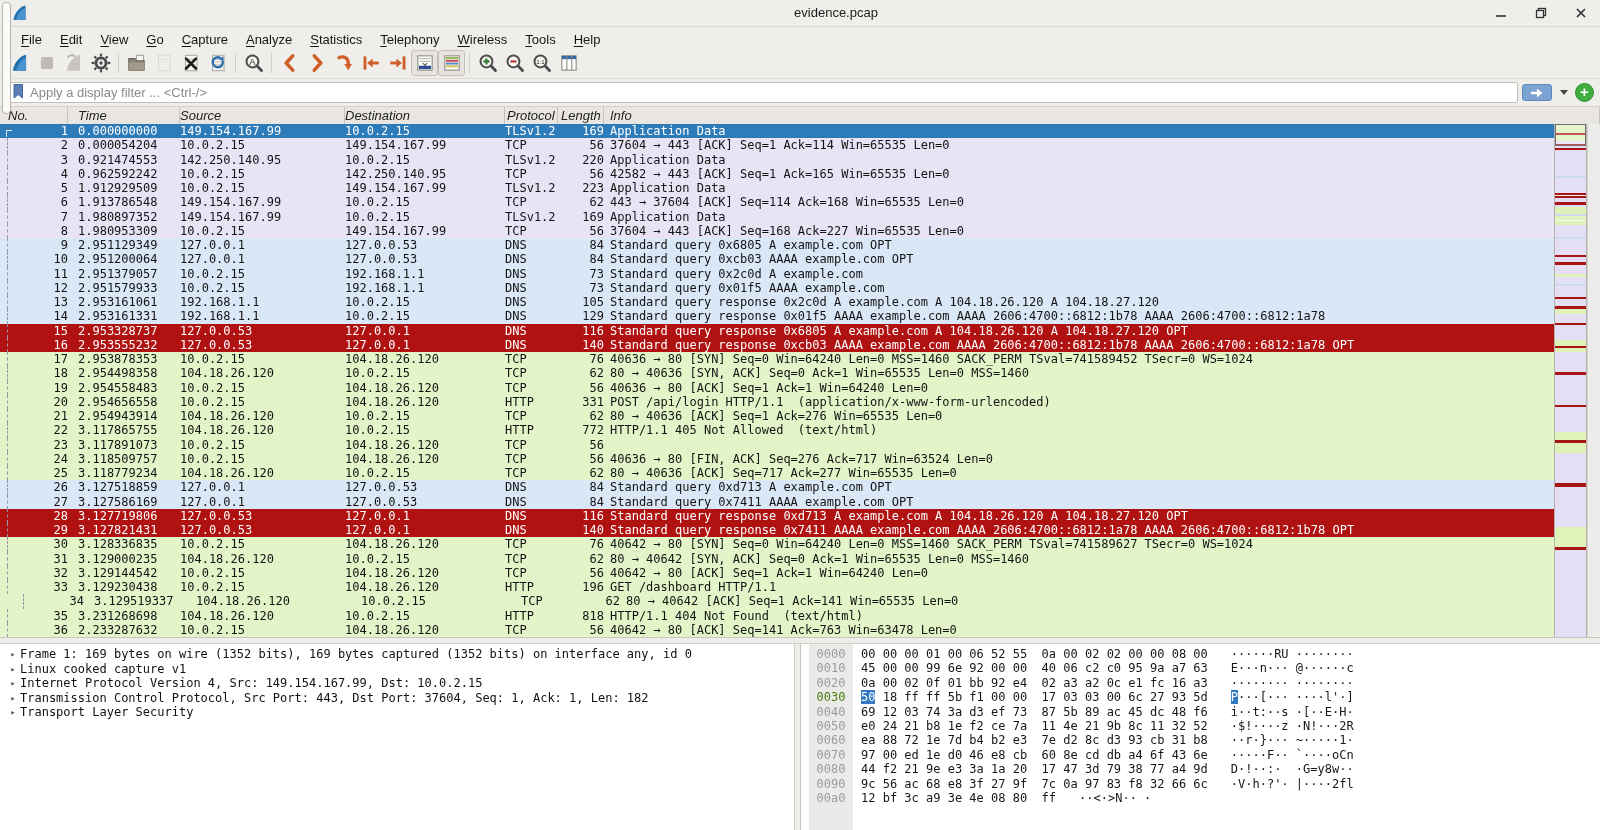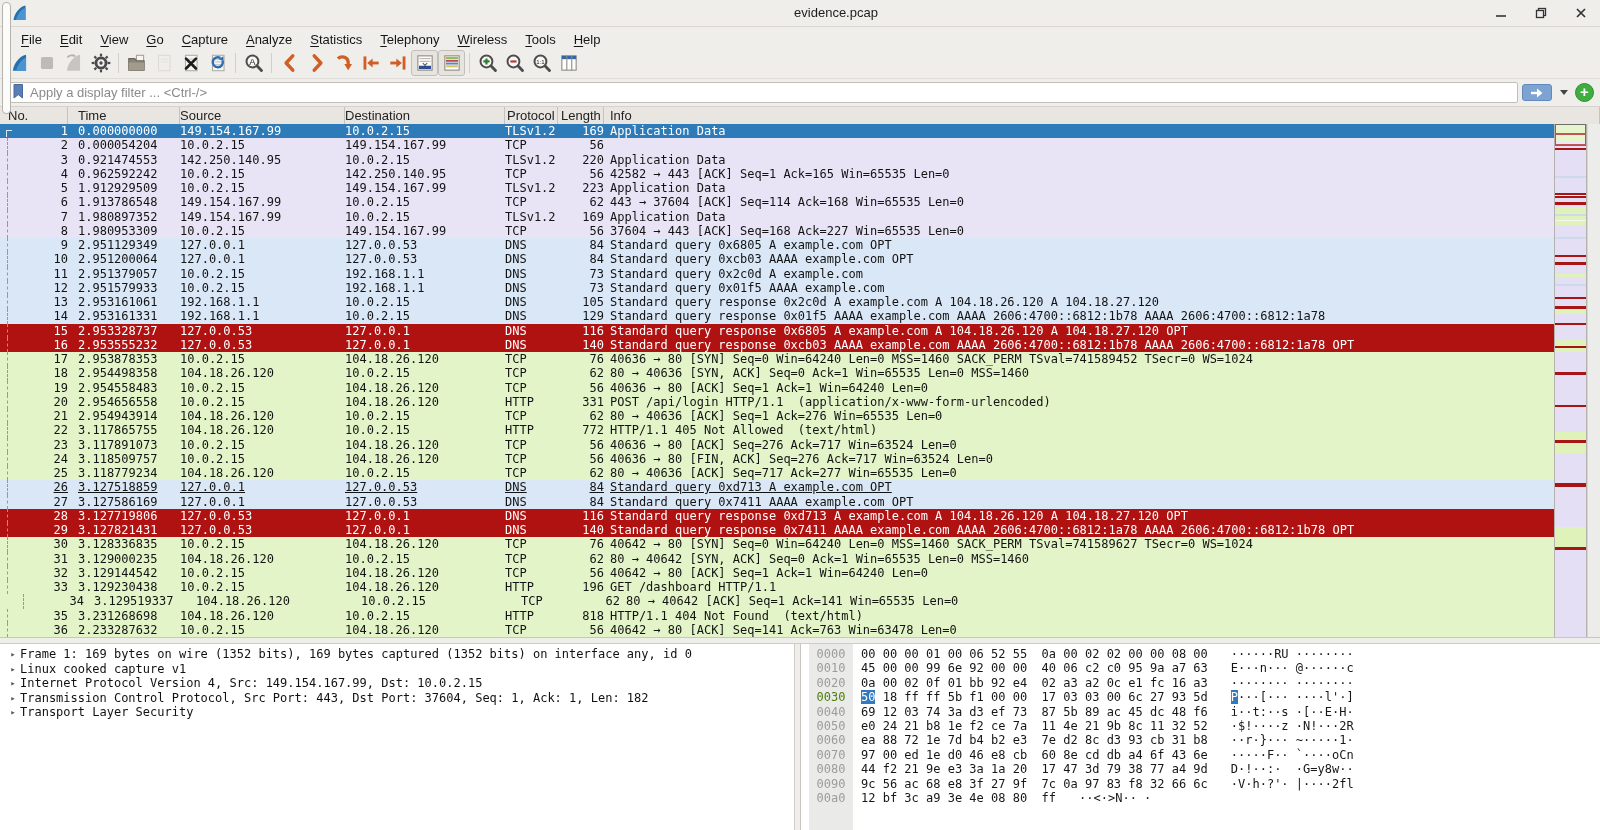--- a/index.html
+++ b/index.html
@@ -27,21 +27,21 @@
   .filterbar { left:0; top:79px; width:1600px; height:27px; background:#f0eeeb; display:flex; align-items:center; padding:0 6px; gap:4px; }
   .filterbox { flex:1; height:21px; background:#fff; border:1px solid #c2bfba; border-radius:2px; display:flex; align-items:center; padding:0 4px; gap:5px; }
   .filterbox input { flex:1; border:none; outline:none; font-size:13px; color:#111; background:transparent; }
   .filterbox input::placeholder { color:#8a8a8a; }
   .applybtn { width:30px; height:17px; background:#7da3d3; border:1px solid #6289bb; border-radius:3px; display:flex; align-items:center; justify-content:center; }
   .caretbtn { width:15px; height:17px; display:flex; align-items:center; justify-content:center; }
   .caret { width:0; height:0; border-left:4px solid transparent; border-right:4px solid transparent; border-top:5px solid #444; }
   .plusbtn { width:19px; height:19px; border-radius:50%; background:#3fae3f; border:1px solid #2e8f2e; color:#fff; font-weight:bold; font-size:15px; line-height:16px; text-align:center; }
 
   
-  .colheader { left:0; top:106px; width:1600px; height:34px; background:#e9e6e2; border-top:1px solid #d6d3ce; border-bottom:1px solid #bab6b1; display:flex; font-size:13px; color:#222; }
+  .colheader { left:0; top:106px; width:1600px; height:34px; background:#e9e6e2; border-top:1px solid #d6d3ce; border-bottom:1px solid #bab6b1; display:flex; font-size:13px; color:#222;font-style:italic; }
   .hcell { padding:0 0 0 2px; border-right:1px solid #c6c2bd; line-height:17px; white-space:nowrap; overflow:hidden; }
   .packetlist { left:0; top:124px; width:1554px; height:513px; background:#fff; overflow:hidden; }
   .prow { height:14.25px; display:flex; font:12px "DejaVu Sans Mono", monospace; line-height:14.3px; white-space:pre; color:#131313; }
   .gut { width:14px; position:relative; flex:none; }
   .gut .dash { position:absolute; left:7px; top:0; bottom:0; border-left:1px dashed #9a96a8; }
   .gut .corner { position:absolute; left:6px; top:6px; width:6px; height:7px; border-left:1px solid #dce7f2; border-top:1px solid #dce7f2; }
   .c-no { width:54px; text-align:right; flex:none; }
   .c-time { width:112px; padding-left:10px; flex:none; }
   .c-src { width:165px; flex:none; }
   .c-dst { width:160px; flex:none; }
@@ -335,45 +335,45 @@
     <span class="hcell" style="width: 68px; padding-left: 8px;">No.</span>
     <span class="hcell" style="width: 112px; padding-left: 10px;">Time</span>
     <span class="hcell" style="width: 165px; padding-left: 0px;">Source</span>
     <span class="hcell" style="width: 160px; padding-left: 0px;">Destination</span>
     <span class="hcell" style="width: 53px; padding-left: 2px;">Protocol</span>
     <span class="hcell" style="width: 46px; padding-left: 3px;">Length</span>
     <span class="hcell" style="width: auto; flex: 1 1 0%; padding-left: 6px;">Info</span>
   </div>
 <div class="abs packetlist" id="packetlist">
     <div class="prow" style="background: rgb(45, 123, 184); color: rgb(255, 255, 255);"><span class="gut"><span class="corner"></span></span><span class="c-no">1</span><span class="c-time">0.000000000</span><span class="c-src">149.154.167.99</span><span class="c-dst">10.0.2.15</span><span class="c-proto">TLSv1.2</span><span class="c-len">169</span><span class="c-info">Application Data</span></div>
-    <div class="prow" style="background: rgb(232, 228, 246);"><span class="gut"><span class="dash"></span></span><span class="c-no">2</span><span class="c-time">0.000054204</span><span class="c-src">10.0.2.15</span><span class="c-dst">149.154.167.99</span><span class="c-proto">TCP</span><span class="c-len">56</span></div>
+    <div class="prow" style="background: rgb(232, 228, 246);"><span class="gut"><span class="dash"></span></span><span class="c-no">2</span><span class="c-time">0.000054204</span><span class="c-src">10.0.2.15</span><span class="c-dst">149.154.167.99</span><span class="c-proto">TCP</span><span class="c-len">56</span><span class="c-info">37604 → 443 [ACK] Seq=1 Ack=114 Win=65535 Len=0</span></div>
     <div class="prow" style="background: rgb(232, 228, 246);"><span class="gut"><span class="dash"></span></span><span class="c-no">3</span><span class="c-time">0.921474553</span><span class="c-src">142.250.140.95</span><span class="c-dst">10.0.2.15</span><span class="c-proto">TLSv1.2</span><span class="c-len">220</span><span class="c-info">Application Data</span></div>
     <div class="prow" style="background: rgb(232, 228, 246);"><span class="gut"><span class="dash"></span></span><span class="c-no">4</span><span class="c-time">0.962592242</span><span class="c-src">10.0.2.15</span><span class="c-dst">142.250.140.95</span><span class="c-proto">TCP</span><span class="c-len">56</span><span class="c-info">42582 → 443 [ACK] Seq=1 Ack=165 Win=65535 Len=0</span></div>
     <div class="prow" style="background: rgb(232, 228, 246);"><span class="gut"><span class="dash"></span></span><span class="c-no">5</span><span class="c-time">1.912929509</span><span class="c-src">10.0.2.15</span><span class="c-dst">149.154.167.99</span><span class="c-proto">TLSv1.2</span><span class="c-len">223</span><span class="c-info">Application Data</span></div>
     <div class="prow" style="background: rgb(232, 228, 246);"><span class="gut"><span class="dash"></span></span><span class="c-no">6</span><span class="c-time">1.913786548</span><span class="c-src">149.154.167.99</span><span class="c-dst">10.0.2.15</span><span class="c-proto">TCP</span><span class="c-len">62</span><span class="c-info">443 → 37604 [ACK] Seq=114 Ack=168 Win=65535 Len=0</span></div>
     <div class="prow" style="background: rgb(232, 228, 246);"><span class="gut"><span class="dash"></span></span><span class="c-no">7</span><span class="c-time">1.980897352</span><span class="c-src">149.154.167.99</span><span class="c-dst">10.0.2.15</span><span class="c-proto">TLSv1.2</span><span class="c-len">169</span><span class="c-info">Application Data</span></div>
     <div class="prow" style="background: rgb(232, 228, 246);"><span class="gut"><span class="dash"></span></span><span class="c-no">8</span><span class="c-time">1.980953309</span><span class="c-src">10.0.2.15</span><span class="c-dst">149.154.167.99</span><span class="c-proto">TCP</span><span class="c-len">56</span><span class="c-info">37604 → 443 [ACK] Seq=168 Ack=227 Win=65535 Len=0</span></div>
     <div class="prow" style="background: rgb(218, 231, 247);"><span class="gut"><span class="dash"></span></span><span class="c-no">9</span><span class="c-time">2.951129349</span><span class="c-src">127.0.0.1</span><span class="c-dst">127.0.0.53</span><span class="c-proto">DNS</span><span class="c-len">84</span><span class="c-info">Standard query 0x6805 A example.com OPT</span></div>
     <div class="prow" style="background: rgb(218, 231, 247);"><span class="gut"><span class="dash"></span></span><span class="c-no">10</span><span class="c-time">2.951200064</span><span class="c-src">127.0.0.1</span><span class="c-dst">127.0.0.53</span><span class="c-proto">DNS</span><span class="c-len">84</span><span class="c-info">Standard query 0xcb03 AAAA example.com OPT</span></div>
     <div class="prow" style="background: rgb(218, 231, 247);"><span class="gut"><span class="dash"></span></span><span class="c-no">11</span><span class="c-time">2.951379057</span><span class="c-src">10.0.2.15</span><span class="c-dst">192.168.1.1</span><span class="c-proto">DNS</span><span class="c-len">73</span><span class="c-info">Standard query 0x2c0d A example.com</span></div>
     <div class="prow" style="background: rgb(218, 231, 247);"><span class="gut"><span class="dash"></span></span><span class="c-no">12</span><span class="c-time">2.951579933</span><span class="c-src">10.0.2.15</span><span class="c-dst">192.168.1.1</span><span class="c-proto">DNS</span><span class="c-len">73</span><span class="c-info">Standard query 0x01f5 AAAA example.com</span></div>
     <div class="prow" style="background: rgb(218, 231, 247);"><span class="gut"><span class="dash"></span></span><span class="c-no">13</span><span class="c-time">2.953161061</span><span class="c-src">192.168.1.1</span><span class="c-dst">10.0.2.15</span><span class="c-proto">DNS</span><span class="c-len">105</span><span class="c-info">Standard query response 0x2c0d A example.com A 104.18.26.120 A 104.18.27.120</span></div>
     <div class="prow" style="background: rgb(218, 231, 247);"><span class="gut"><span class="dash"></span></span><span class="c-no">14</span><span class="c-time">2.953161331</span><span class="c-src">192.168.1.1</span><span class="c-dst">10.0.2.15</span><span class="c-proto">DNS</span><span class="c-len">129</span><span class="c-info">Standard query response 0x01f5 AAAA example.com AAAA 2606:4700::6812:1b78 AAAA 2606:4700::6812:1a78</span></div>
     <div class="prow" style="background: rgb(176, 17, 17); color: rgb(255, 255, 255);"><span class="gut"><span class="dash"></span></span><span class="c-no">15</span><span class="c-time">2.953328737</span><span class="c-src">127.0.0.53</span><span class="c-dst">127.0.0.1</span><span class="c-proto">DNS</span><span class="c-len">116</span><span class="c-info">Standard query response 0x6805 A example.com A 104.18.26.120 A 104.18.27.120 OPT</span></div>
     <div class="prow" style="background: rgb(176, 17, 17); color: rgb(255, 255, 255);"><span class="gut"><span class="dash"></span></span><span class="c-no">16</span><span class="c-time">2.953555232</span><span class="c-src">127.0.0.53</span><span class="c-dst">127.0.0.1</span><span class="c-proto">DNS</span><span class="c-len">140</span><span class="c-info">Standard query response 0xcb03 AAAA example.com AAAA 2606:4700::6812:1b78 AAAA 2606:4700::6812:1a78 OPT</span></div>
     <div class="prow" style="background: rgb(227, 245, 200);"><span class="gut"><span class="dash"></span></span><span class="c-no">17</span><span class="c-time">2.953878353</span><span class="c-src">10.0.2.15</span><span class="c-dst">104.18.26.120</span><span class="c-proto">TCP</span><span class="c-len">76</span><span class="c-info">40636 → 80 [SYN] Seq=0 Win=64240 Len=0 MSS=1460 SACK_PERM TSval=741589452 TSecr=0 WS=1024</span></div>
     <div class="prow" style="background: rgb(227, 245, 200);"><span class="gut"><span class="dash"></span></span><span class="c-no">18</span><span class="c-time">2.954498358</span><span class="c-src">104.18.26.120</span><span class="c-dst">10.0.2.15</span><span class="c-proto">TCP</span><span class="c-len">62</span><span class="c-info">80 → 40636 [SYN, ACK] Seq=0 Ack=1 Win=65535 Len=0 MSS=1460</span></div>
     <div class="prow" style="background: rgb(227, 245, 200);"><span class="gut"><span class="dash"></span></span><span class="c-no">19</span><span class="c-time">2.954558483</span><span class="c-src">10.0.2.15</span><span class="c-dst">104.18.26.120</span><span class="c-proto">TCP</span><span class="c-len">56</span><span class="c-info">40636 → 80 [ACK] Seq=1 Ack=1 Win=64240 Len=0</span></div>
     <div class="prow" style="background: rgb(227, 245, 200);"><span class="gut"><span class="dash"></span></span><span class="c-no">20</span><span class="c-time">2.954656558</span><span class="c-src">10.0.2.15</span><span class="c-dst">104.18.26.120</span><span class="c-proto">HTTP</span><span class="c-len">331</span><span class="c-info">POST /api/login HTTP/1.1  (application/x-www-form-urlencoded)</span></div>
     <div class="prow" style="background: rgb(227, 245, 200);"><span class="gut"><span class="dash"></span></span><span class="c-no">21</span><span class="c-time">2.954943914</span><span class="c-src">104.18.26.120</span><span class="c-dst">10.0.2.15</span><span class="c-proto">TCP</span><span class="c-len">62</span><span class="c-info">80 → 40636 [ACK] Seq=1 Ack=276 Win=65535 Len=0</span></div>
     <div class="prow" style="background: rgb(227, 245, 200);"><span class="gut"><span class="dash"></span></span><span class="c-no">22</span><span class="c-time">3.117865755</span><span class="c-src">104.18.26.120</span><span class="c-dst">10.0.2.15</span><span class="c-proto">HTTP</span><span class="c-len">772</span><span class="c-info">HTTP/1.1 405 Not Allowed  (text/html)</span></div>
-    <div class="prow" style="background: rgb(227, 245, 200);"><span class="gut"><span class="dash"></span></span><span class="c-no">23</span><span class="c-time">3.117891073</span><span class="c-src">10.0.2.15</span><span class="c-dst">104.18.26.120</span><span class="c-proto">TCP</span><span class="c-len">56</span><span class="c-info">40636 → 80 [ACK] Seq=276 Ack=717 Win=63524 Len=0</span></div>
+    <div class="prow" style="background: rgb(227, 245, 200);"><span class="gut"><span class="dash"></span></span><span class="c-no">23</span><span class="c-time">3.117891073</span><span class="c-src">10.0.2.15</span><span class="c-dst">104.18.26.120</span><span class="c-proto">TCP</span><span class="c-len">56</span></div>
     <div class="prow" style="background: rgb(227, 245, 200);"><span class="gut"><span class="dash"></span></span><span class="c-no">24</span><span class="c-time">3.118509757</span><span class="c-src">10.0.2.15</span><span class="c-dst">104.18.26.120</span><span class="c-proto">TCP</span><span class="c-len">56</span><span class="c-info">40636 → 80 [FIN, ACK] Seq=276 Ack=717 Win=63524 Len=0</span></div>
     <div class="prow" style="background: rgb(227, 245, 200);"><span class="gut"><span class="dash"></span></span><span class="c-no">25</span><span class="c-time">3.118779234</span><span class="c-src">104.18.26.120</span><span class="c-dst">10.0.2.15</span><span class="c-proto">TCP</span><span class="c-len">62</span><span class="c-info">80 → 40636 [ACK] Seq=717 Ack=277 Win=65535 Len=0</span></div>
-    <div class="prow" style="background: rgb(218, 231, 247); text-decoration: underline;"><span class="gut"><span class="dash"></span></span><span class="c-no">26</span><span class="c-time">3.127518859</span><span class="c-src">127.0.0.1</span><span class="c-dst">127.0.0.53</span><span class="c-proto">DNS</span><span class="c-len">84</span><span class="c-info">Standard query 0xd713 A example.com OPT</span></div>
+    <div class="prow" style="background: rgb(218, 231, 247);"><span class="gut"><span class="dash"></span></span><span class="c-no">26</span><span class="c-time">3.127518859</span><span class="c-src">127.0.0.1</span><span class="c-dst">127.0.0.53</span><span class="c-proto">DNS</span><span class="c-len">84</span><span class="c-info">Standard query 0xd713 A example.com OPT</span></div>
     <div class="prow" style="background: rgb(218, 231, 247);"><span class="gut"><span class="dash"></span></span><span class="c-no">27</span><span class="c-time">3.127586169</span><span class="c-src">127.0.0.1</span><span class="c-dst">127.0.0.53</span><span class="c-proto">DNS</span><span class="c-len">84</span><span class="c-info">Standard query 0x7411 AAAA example.com OPT</span></div>
     <div class="prow" style="background: rgb(176, 17, 17); color: rgb(255, 255, 255);"><span class="gut"><span class="dash"></span></span><span class="c-no">28</span><span class="c-time">3.127719806</span><span class="c-src">127.0.0.53</span><span class="c-dst">127.0.0.1</span><span class="c-proto">DNS</span><span class="c-len">116</span><span class="c-info">Standard query response 0xd713 A example.com A 104.18.26.120 A 104.18.27.120 OPT</span></div>
     <div class="prow" style="background: rgb(176, 17, 17); color: rgb(255, 255, 255);"><span class="gut"><span class="dash"></span></span><span class="c-no">29</span><span class="c-time">3.127821431</span><span class="c-src">127.0.0.53</span><span class="c-dst">127.0.0.1</span><span class="c-proto">DNS</span><span class="c-len">140</span><span class="c-info">Standard query response 0x7411 AAAA example.com AAAA 2606:4700::6812:1a78 AAAA 2606:4700::6812:1b78 OPT</span></div>
     <div class="prow" style="background: rgb(227, 245, 200);"><span class="gut"><span class="dash"></span></span><span class="c-no">30</span><span class="c-time">3.128336835</span><span class="c-src">10.0.2.15</span><span class="c-dst">104.18.26.120</span><span class="c-proto">TCP</span><span class="c-len">76</span><span class="c-info">40642 → 80 [SYN] Seq=0 Win=64240 Len=0 MSS=1460 SACK_PERM TSval=741589627 TSecr=0 WS=1024</span></div>
     <div class="prow" style="background: rgb(227, 245, 200);"><span class="gut"><span class="dash"></span></span><span class="c-no">31</span><span class="c-time">3.129000235</span><span class="c-src">104.18.26.120</span><span class="c-dst">10.0.2.15</span><span class="c-proto">TCP</span><span class="c-len">62</span><span class="c-info">80 → 40642 [SYN, ACK] Seq=0 Ack=1 Win=65535 Len=0 MSS=1460</span></div>
     <div class="prow" style="background: rgb(227, 245, 200);"><span class="gut"><span class="dash"></span></span><span class="c-no">32</span><span class="c-time">3.129144542</span><span class="c-src">10.0.2.15</span><span class="c-dst">104.18.26.120</span><span class="c-proto">TCP</span><span class="c-len">56</span><span class="c-info">40642 → 80 [ACK] Seq=1 Ack=1 Win=64240 Len=0</span></div>
     <div class="prow" style="background: rgb(227, 245, 200);"><span class="gut"><span class="dash"></span></span><span class="c-no">33</span><span class="c-time">3.129230438</span><span class="c-src">10.0.2.15</span><span class="c-dst">104.18.26.120</span><span class="c-proto">HTTP</span><span class="c-len">196</span><span class="c-info">GET /dashboard HTTP/1.1</span></div>
     <div class="prow" style="background: rgb(227, 245, 200); padding-left: 16px;"><span class="gut"><span class="dash"></span></span><span class="c-no">34</span><span class="c-time">3.129519337</span><span class="c-src">104.18.26.120</span><span class="c-dst">10.0.2.15</span><span class="c-proto">TCP</span><span class="c-len">62</span><span class="c-info">80 → 40642 [ACK] Seq=1 Ack=141 Win=65535 Len=0</span></div>
     <div class="prow" style="background: rgb(227, 245, 200);"><span class="gut"><span class="dash"></span></span><span class="c-no">35</span><span class="c-time">3.231268698</span><span class="c-src">104.18.26.120</span><span class="c-dst">10.0.2.15</span><span class="c-proto">HTTP</span><span class="c-len">818</span><span class="c-info">HTTP/1.1 404 Not Found  (text/html)</span></div>
     <div class="prow" style="background: rgb(227, 245, 200);"><span class="gut"><span class="dash"></span></span><span class="c-no">36</span><span class="c-time">2.233287632</span><span class="c-src">10.0.2.15</span><span class="c-dst">104.18.26.120</span><span class="c-proto">TCP</span><span class="c-len">56</span><span class="c-info">40642 → 80 [ACK] Seq=141 Ack=763 Win=63478 Len=0</span></div>

